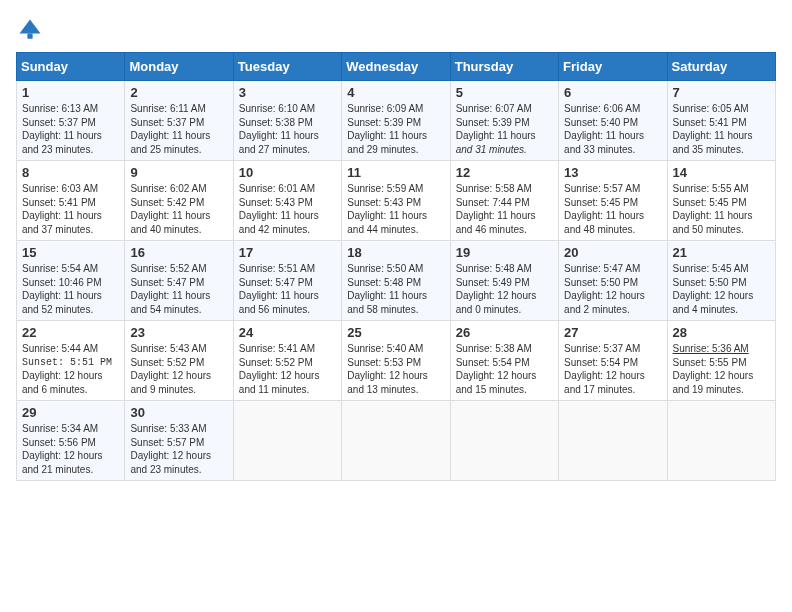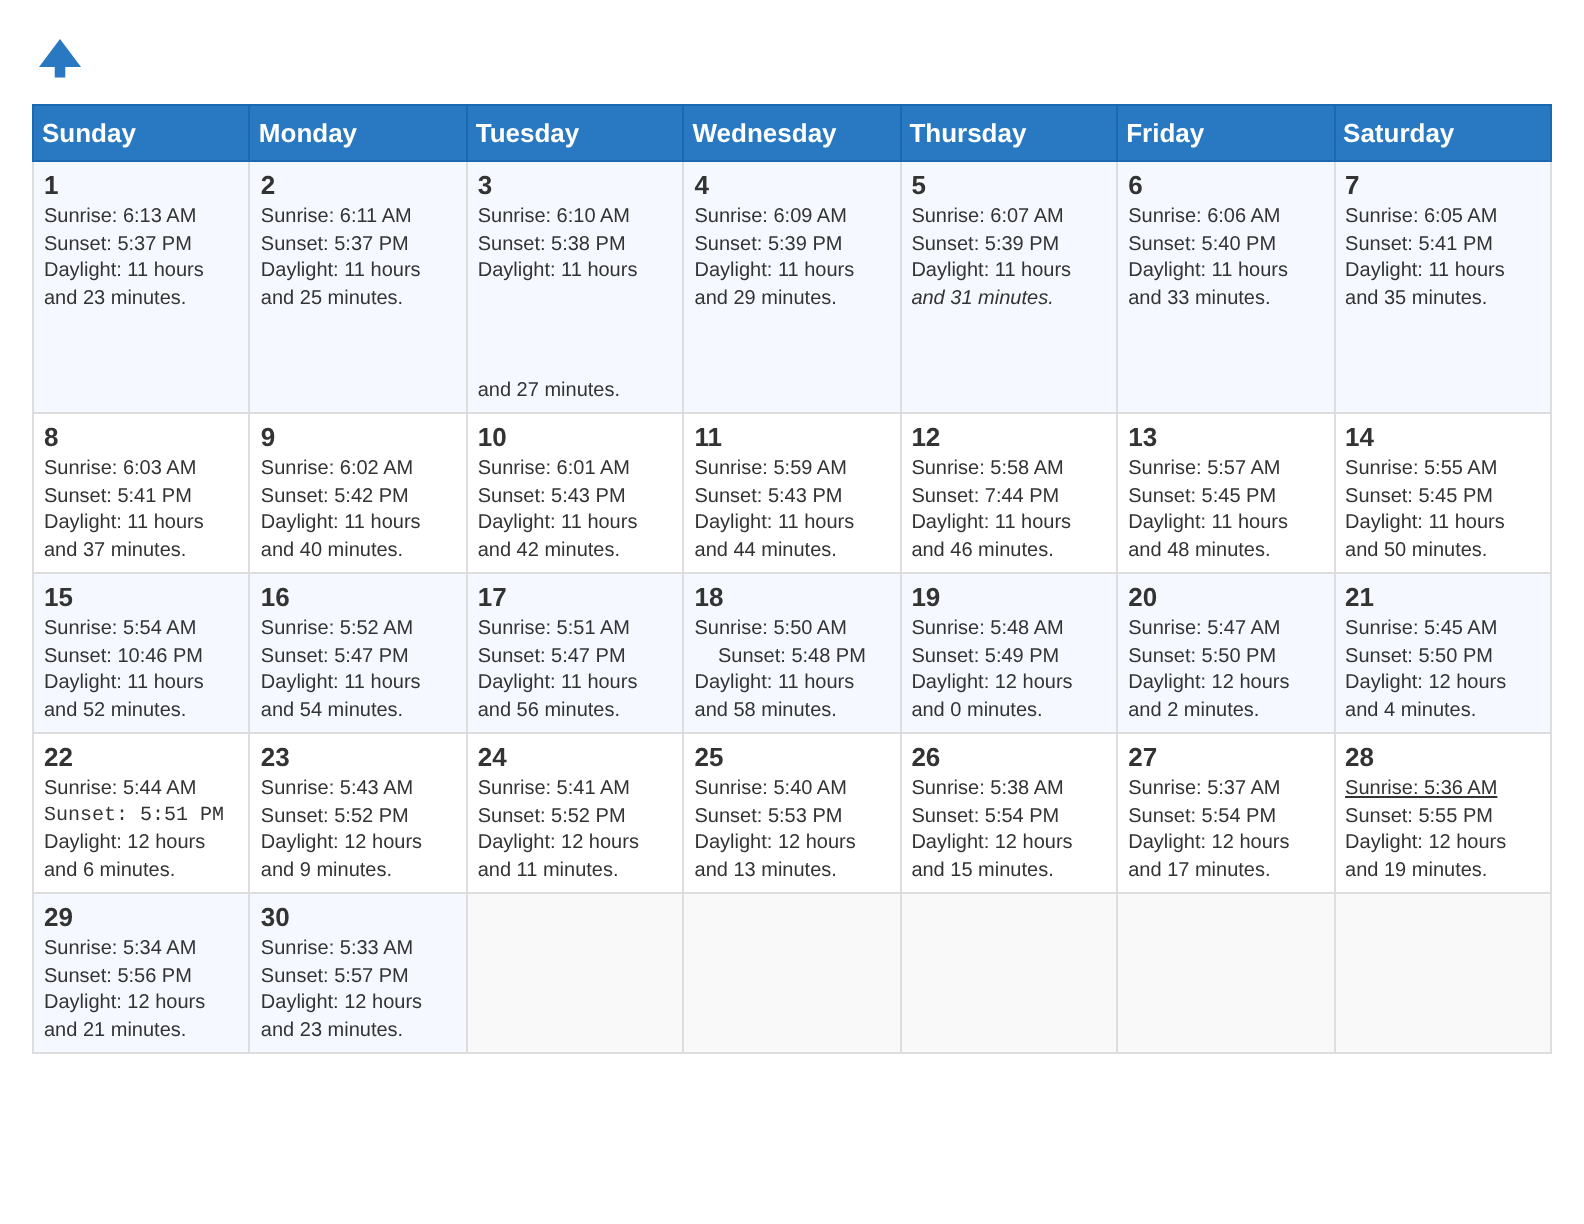--- a/index.html
+++ b/index.html
@@ -131,21 +131,21 @@
           <span style="display: block; line-height: 1.35;">Sunrise: 6:11 AM</span>
           <span style="display: block; line-height: 1.35;">Sunset: 5:37 PM</span>
           <span style="display: block; line-height: 1.35;">Daylight: 11 hours</span>
           <span style="display: block; line-height: 1.35;">and 25 minutes.</span>
         </td>
         <td>
           <span class="day-number">3</span>
           <span style="display: block; line-height: 1.35;">Sunrise: 6:10 AM</span>
           <span style="display: block; line-height: 1.35;">Sunset: 5:38 PM</span>
           <span style="display: block; line-height: 1.35;">Daylight: 11 hours</span>
-          <span style="display: block; line-height: 1.35; margin-top: 46px;">and 27 minutes.</span>
+          <span style="display: block; line-height: 1.35;">and 27 minutes.</span>
         </td>
         <td>
           <span class="day-number">4</span>
           <span style="display: block; line-height: 1.35;">Sunrise: 6:09 AM</span>
           <span style="display: block; line-height: 1.35;">Sunset: 5:39 PM</span>
           <span style="display: block; line-height: 1.35;">Daylight: 11 hours</span>
           <span style="display: block; line-height: 1.35;">and 29 minutes.</span>
         </td>
         <td>
           <span class="day-number">5</span>
@@ -238,21 +238,21 @@
         <td>
           <span class="day-number">17</span>
           <span style="display: block; line-height: 1.35;">Sunrise: 5:51 AM</span>
           <span style="display: block; line-height: 1.35;">Sunset: 5:47 PM</span>
           <span style="display: block; line-height: 1.35;">Daylight: 11 hours</span>
           <span style="display: block; line-height: 1.35;">and 56 minutes.</span>
         </td>
         <td>
           <span class="day-number">18</span>
           <span style="display: block; line-height: 1.35;">Sunrise: 5:50 AM</span>
-          <span style="display: block; line-height: 1.35; text-align: center;">Sunset: 5:48 PM</span>
+          <span style="display: block; line-height: 1.35;">Sunset: 5:48 PM</span>
           <span style="display: block; line-height: 1.35;">Daylight: 11 hours</span>
           <span style="display: block; line-height: 1.35;">and 58 minutes.</span>
         </td>
         <td>
           <span class="day-number">19</span>
           <span style="display: block; line-height: 1.35;">Sunrise: 5:48 AM</span>
           <span style="display: block; line-height: 1.35;">Sunset: 5:49 PM</span>
           <span style="display: block; line-height: 1.35;">Daylight: 12 hours</span>
           <span style="display: block; line-height: 1.35;">and 0 minutes.</span>
         </td>

